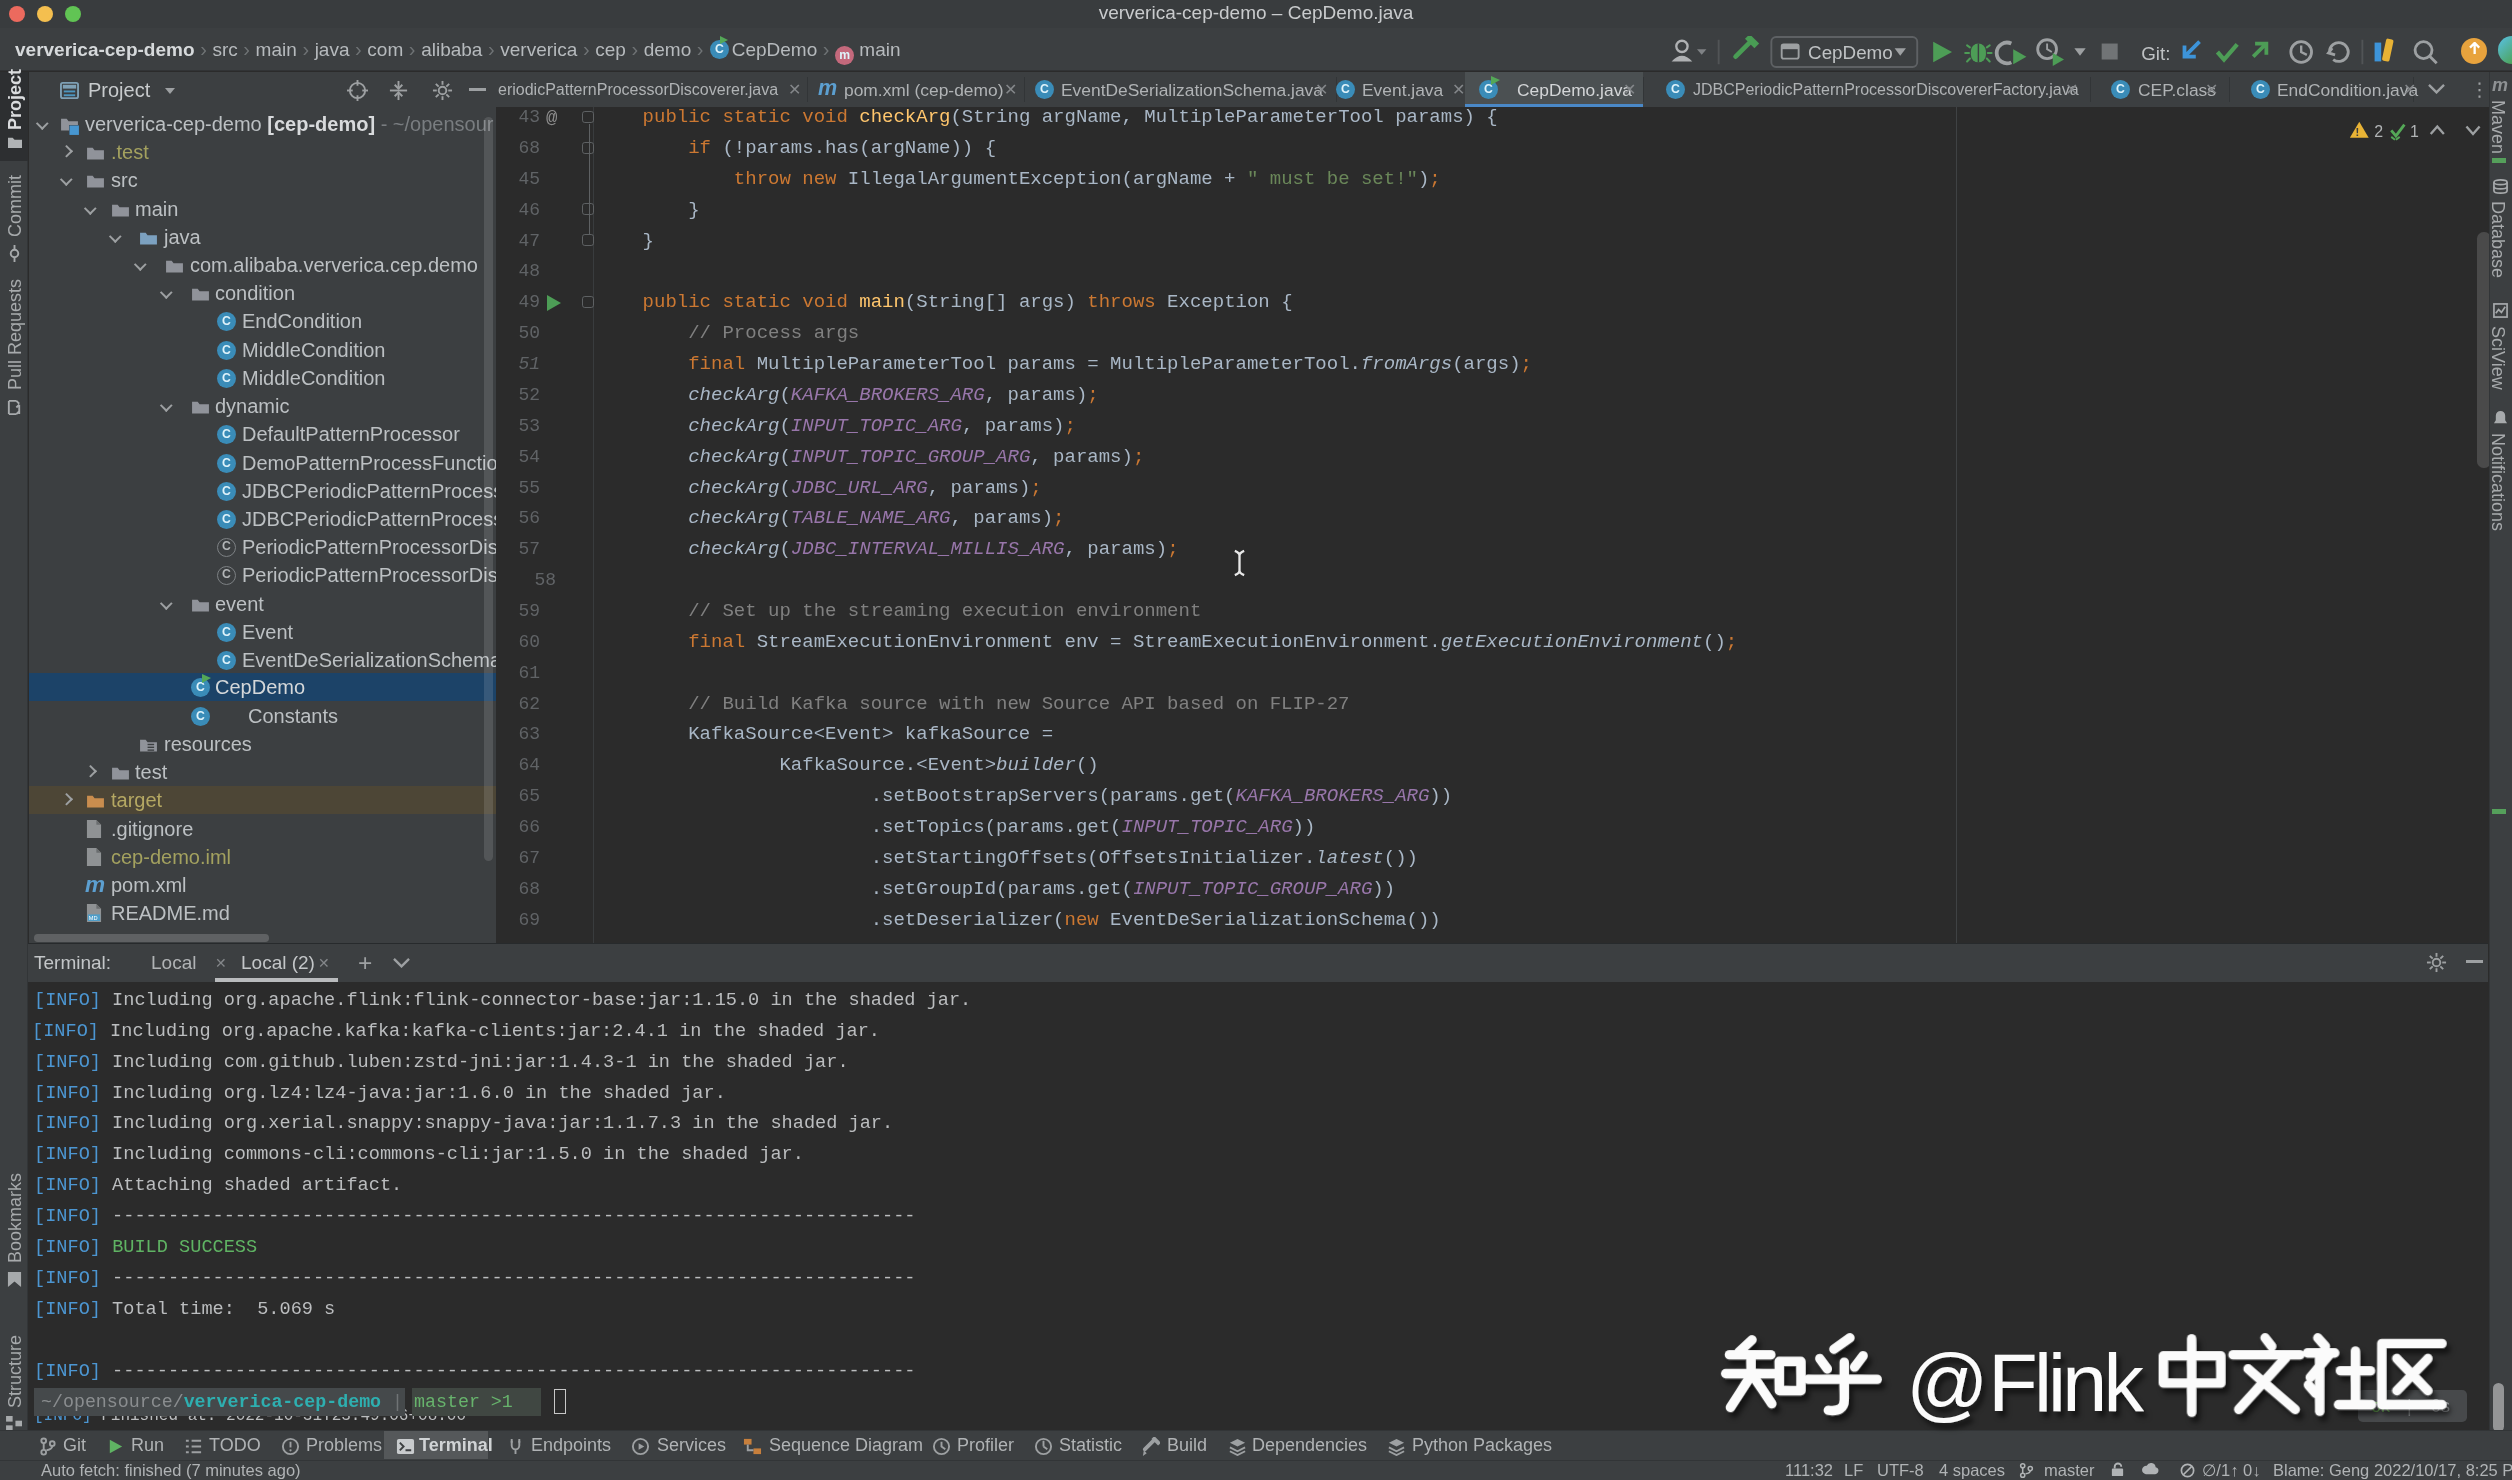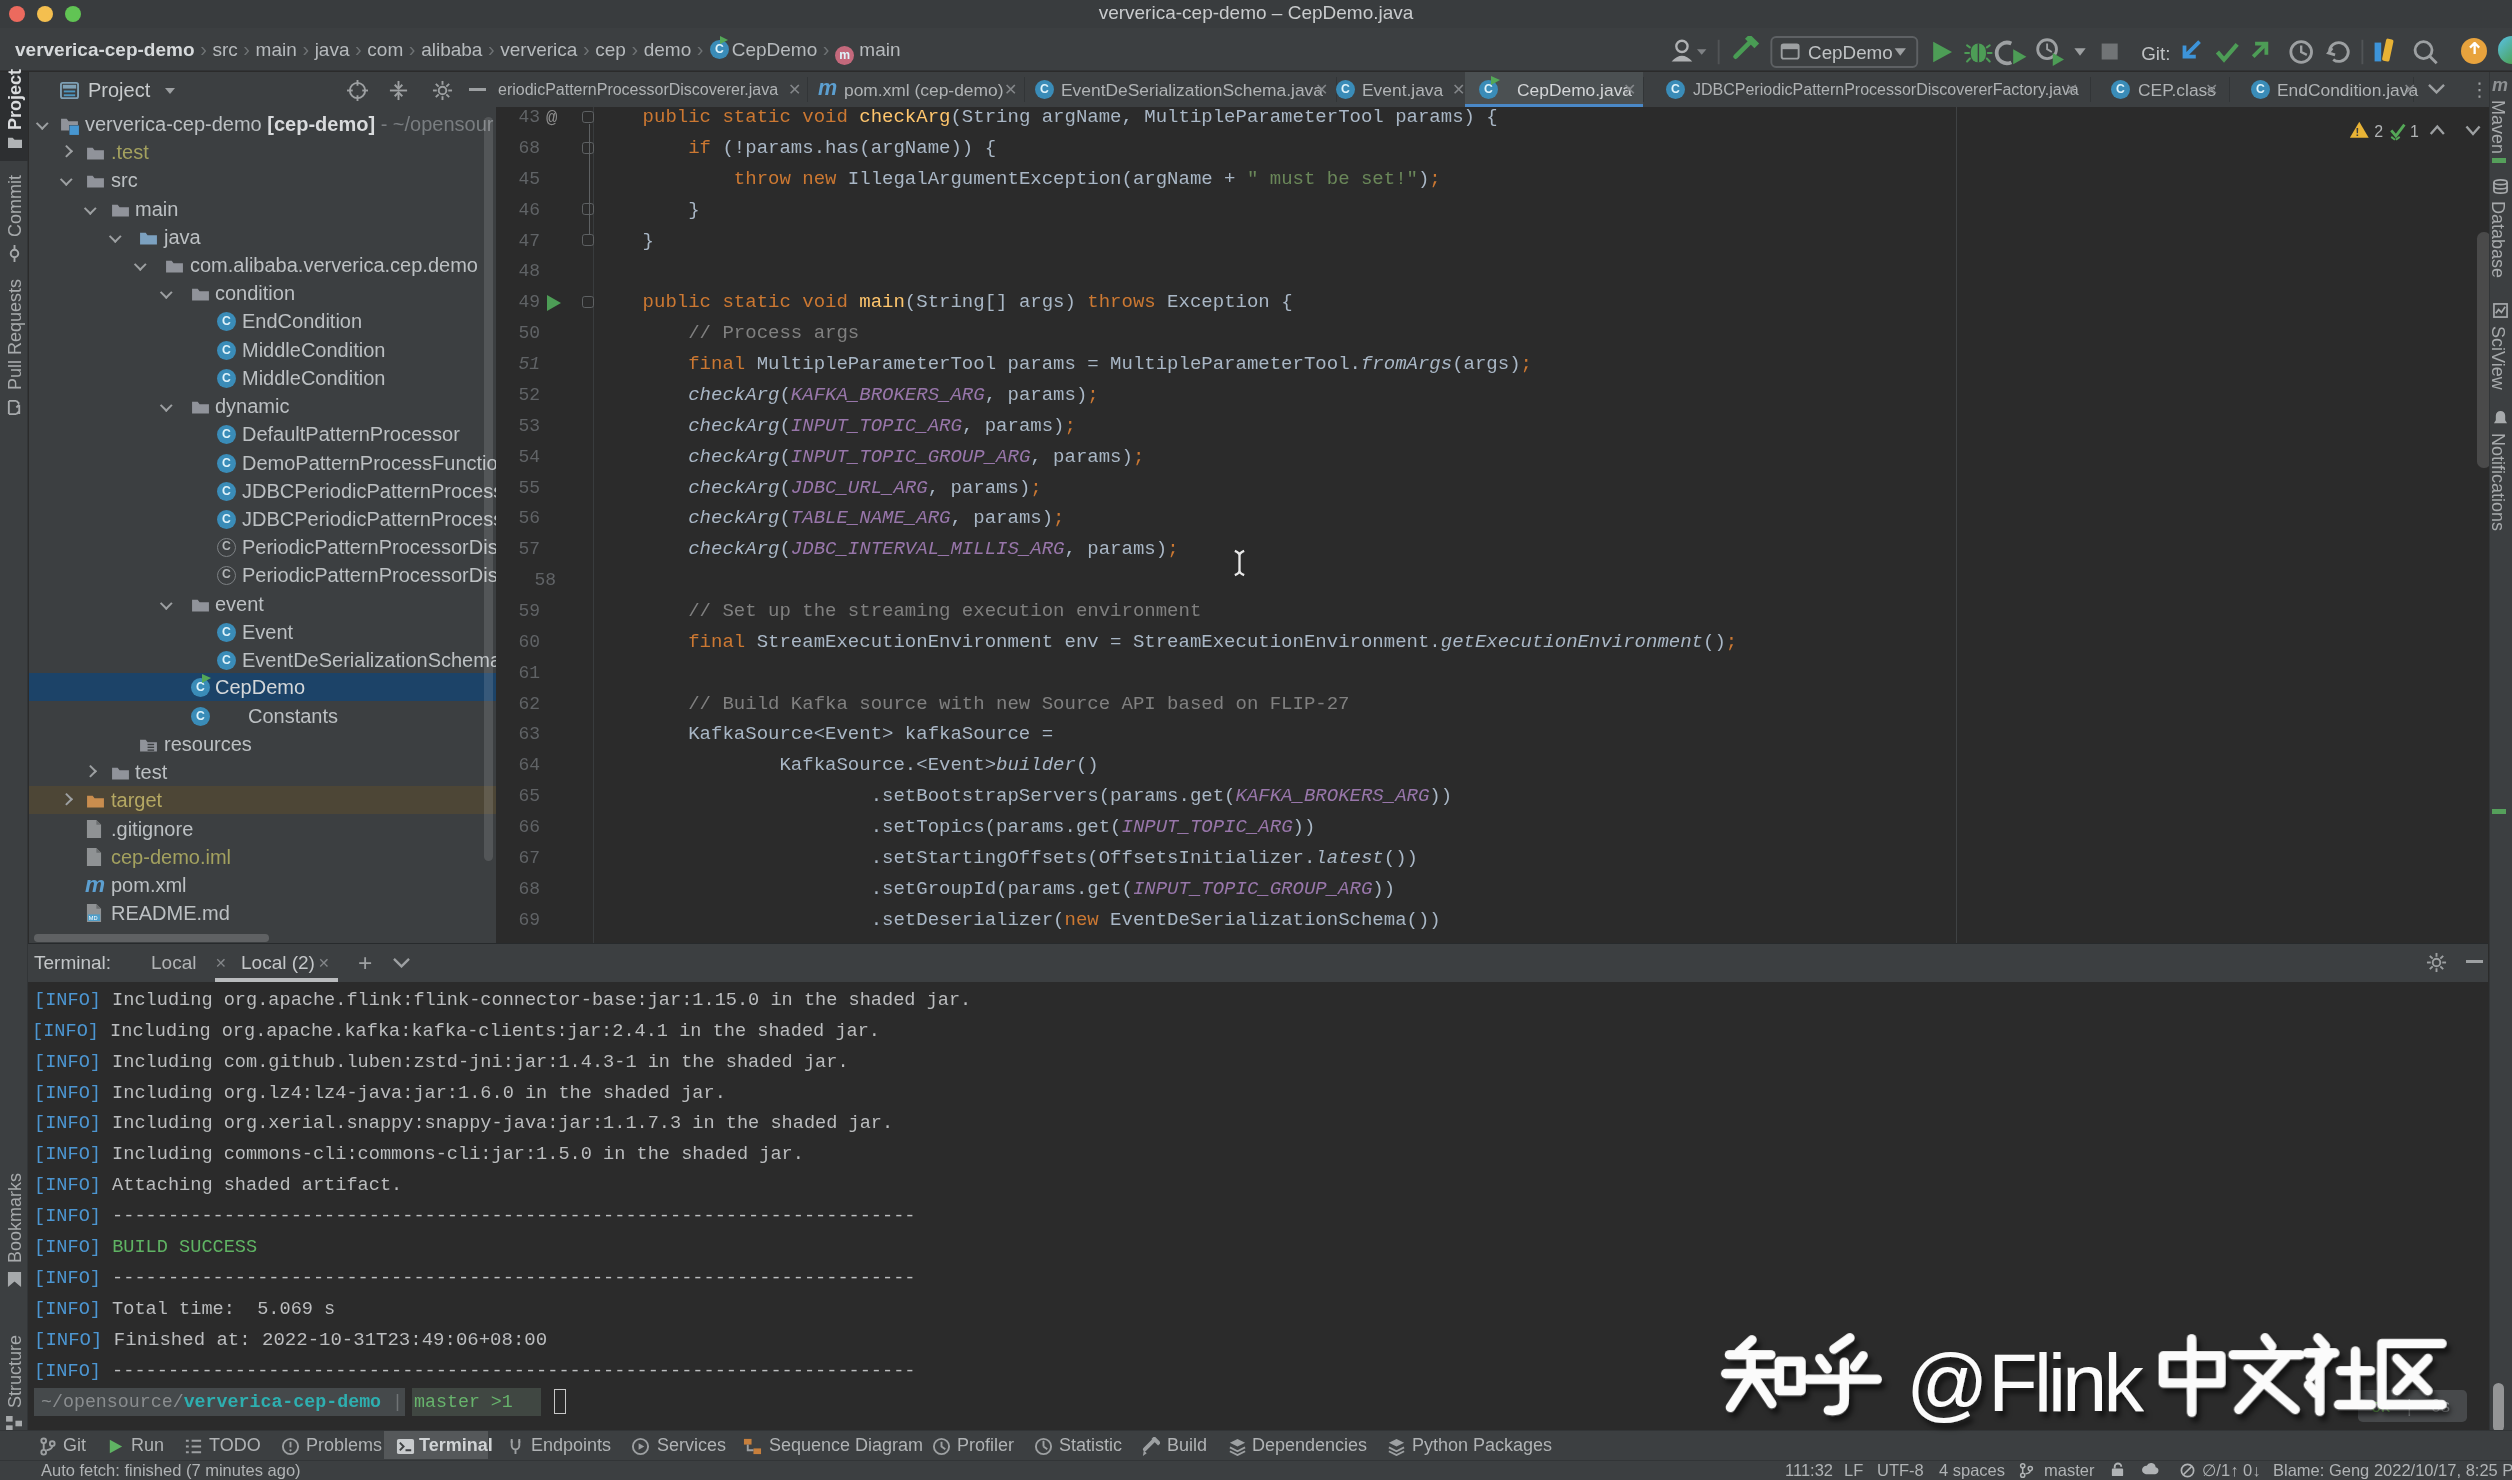--- a/index.html
+++ b/index.html
@@ -496,21 +496,21 @@
 <div class="ab mono" style="left:32px;top:1016px;height:31px;line-height:31px;font-size:18.6px;color:#bbbdbf;white-space:pre;"><span style="color:#4c96d2;">[INFO]</span> Including org.apache.kafka:kafka-clients:jar:2.4.1 in the shaded jar.</div>
 <div class="ab mono" style="left:34px;top:1047px;height:31px;line-height:31px;font-size:18.6px;color:#bbbdbf;white-space:pre;"><span style="color:#4c96d2;">[INFO]</span> Including com.github.luben:zstd-jni:jar:1.4.3-1 in the shaded jar.</div>
 <div class="ab mono" style="left:34px;top:1078px;height:31px;line-height:31px;font-size:18.6px;color:#bbbdbf;white-space:pre;"><span style="color:#4c96d2;">[INFO]</span> Including org.lz4:lz4-java:jar:1.6.0 in the shaded jar.</div>
 <div class="ab mono" style="left:34px;top:1108px;height:31px;line-height:31px;font-size:18.6px;color:#bbbdbf;white-space:pre;"><span style="color:#4c96d2;">[INFO]</span> Including org.xerial.snappy:snappy-java:jar:1.1.7.3 in the shaded jar.</div>
 <div class="ab mono" style="left:34px;top:1139px;height:31px;line-height:31px;font-size:18.6px;color:#bbbdbf;white-space:pre;"><span style="color:#4c96d2;">[INFO]</span> Including commons-cli:commons-cli:jar:1.5.0 in the shaded jar.</div>
 <div class="ab mono" style="left:34px;top:1170px;height:31px;line-height:31px;font-size:18.6px;color:#bbbdbf;white-space:pre;"><span style="color:#4c96d2;">[INFO]</span> Attaching shaded artifact.</div>
 <div class="ab mono" style="left:34px;top:1201px;height:31px;line-height:31px;font-size:18.6px;color:#bbbdbf;white-space:pre;"><span style="color:#4c96d2;">[INFO]</span> ------------------------------------------------------------------------</div>
 <div class="ab mono" style="left:34px;top:1232px;height:31px;line-height:31px;font-size:18.6px;color:#bbbdbf;white-space:pre;"><span style="color:#4c96d2;">[INFO]</span> <span style="color:#5fb363;">BUILD SUCCESS</span></div>
 <div class="ab mono" style="left:34px;top:1263px;height:31px;line-height:31px;font-size:18.6px;color:#bbbdbf;white-space:pre;"><span style="color:#4c96d2;">[INFO]</span> ------------------------------------------------------------------------</div>
 <div class="ab mono" style="left:34px;top:1294px;height:31px;line-height:31px;font-size:18.6px;color:#bbbdbf;white-space:pre;"><span style="color:#4c96d2;">[INFO]</span> Total time:  5.069 s</div>
-<div class="ab mono" style="left:34px;top:1325px;height:31px;line-height:31px;font-size:19px;color:#bbbdbf;white-space:pre;text-align:right;"><span style="color:#4c96d2;">[INFO]</span> Finished at: 2022-10-31T23:49:06+08:00</div>
+<div class="ab mono" style="left:34px;top:1401px;height:31px;line-height:31px;font-size:16px;color:#bbbdbf;white-space:pre;text-align:right;"><span style="color:#4c96d2;">[INFO]</span> Finished at: 2022-10-31T23:49:06+08:00</div>
 <div class="ab mono" style="left:34px;top:1356px;height:31px;line-height:31px;font-size:18.6px;color:#bbbdbf;white-space:pre;"><span style="color:#4c96d2;">[INFO]</span> ------------------------------------------------------------------------</div>
 <div class="ab" style="left:34px;top:1388px;width:371px;height:28px;background:#45494b;"></div>
 <div class="ab" style="left:412px;top:1388px;width:129px;height:28px;background:#404742;"></div>
 <div class="ab mono" style="left:41px;top:1387px;height:31px;line-height:31px;font-size:18.3px;white-space:pre;"><span style="color:#8a8d8f;">~/opensource/</span><span style="color:#2eafb0;font-weight:bold;">ververica-cep-demo</span><span style="color:#6f7375;"> | </span><span style="color:#67b36c;">master &gt;1</span></div>
 <div class="ab" style="left:554px;top:1389px;width:12.2px;height:24.5px;border:1.9px solid #c8c8c8;"></div>
 <div class="ab" style="left:2358px;top:1390px;width:109px;height:32px;background:#47494b;border-radius:4.7px;"></div>
 <span class="ab" style="left:2371px;top:1390px;height:32px;line-height:32px;font-size:18px;color:#6aa855;">ok</span>
 <span class="ab" style="left:2407px;top:1390px;height:32px;line-height:32px;font-size:18px;color:#85888a;">|</span>
 <span class="ab" style="left:2431px;top:1390px;height:32px;line-height:32px;font-size:18px;color:#9a9da0;">0s</span>
 <div class="ab" style="left:2493px;top:1383px;width:11.3px;height:49px;background:rgba(255,255,255,0.45);border-radius:5.6px;"></div>

